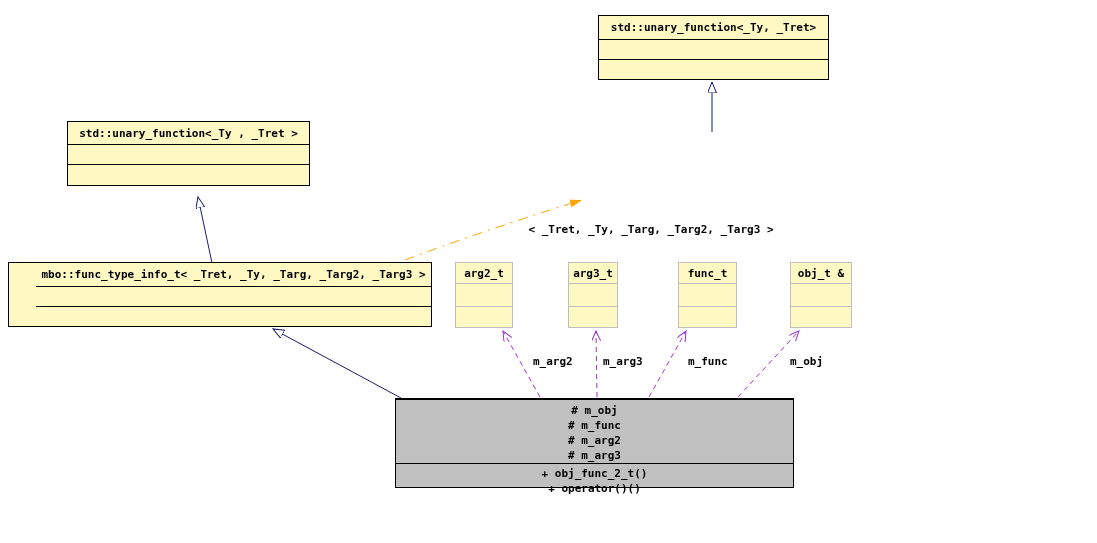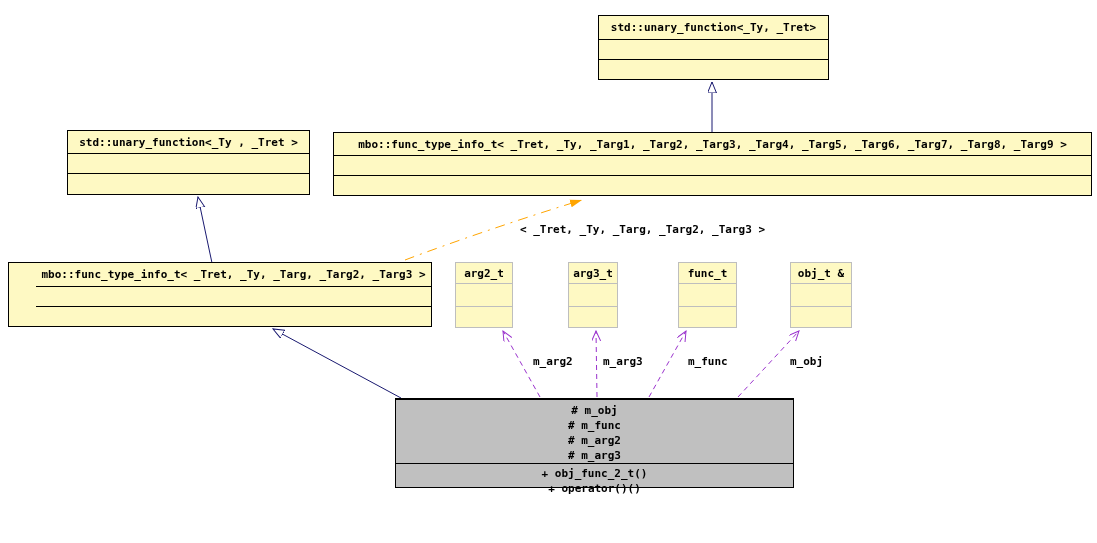--- a/index.html
+++ b/index.html
@@ -50,21 +50,21 @@
   }
   .attrs { padding-top: 3px; }
   .methods { padding-top: 2px; }
   .elabel {
     position: absolute;
     font-weight: bold;
     font-size: 11px;
     color: #000000;
     white-space: nowrap;
   }
-  .elabel.center { }
+  .elabel.center { text-align: center; }
 </style>
 </head>
 <body>
 
 <div class="canvas">
 
   <svg class="edges" width="1097" height="543" viewBox="0 0 1097 543">
     <defs>
       <marker id="arrow-inherit" markerUnits="userSpaceOnUse" markerWidth="12" markerHeight="10" refX="11" refY="4.5" orient="auto">
         <path d="M0,0 L11,4.5 L0,9 Z" fill="#ffffff" stroke-width="1" stroke="#191970"></path>
@@ -88,31 +88,26 @@
 
     <path d="M 405,260 C 450,243 520,219 582,200" fill="none" stroke-width="1" stroke-dasharray="10,6,2,6" marker-end="url(#arrow-template)" stroke="#ffa500"></path>
   </svg>
 
   <div class="node" style="left:598px; top:15px; width:231px; height:65px;">
     <div class="cmp title" style="height:24px">std::unary_function&lt;_Ty, _Tret&gt;</div>
     <div class="cmp" style="height:20px"></div>
     <div class="cmp last"></div>
   </div>
 
-  <div class="node" style="left:67px; top:130px; width:243px; height:65px;">
+  <div class="node" style="left:67px; top:121px; width:243px; height:65px;">
     <div class="cmp title" style="height:23px">std::unary_function&lt;_Ty , _Tret &gt;</div>
     <div class="cmp" style="height:20px"></div>
     <div class="cmp last"></div>
   </div>
 
-  <div class="node" style="left:333px; top:132px; width:759px; height:64px;">
-    <div class="cmp title" style="height:23px">mbo::func_type_info_t&lt; _Tret, _Ty, _Targ1, _Targ2, _Targ3, _Targ4, _Targ5, _Targ6, _Targ7, _Targ8, _Targ9 &gt;</div>
-    <div class="cmp" style="height:20px"></div>
-    <div class="cmp last"></div>
-  </div>
 
   <div class="node" style="left:8px; top:262px; width:424px; height:65px;padding-left:27px;">
     <div class="cmp title" style="height:24px">mbo::func_type_info_t&lt; _Tret, _Ty, _Targ, _Targ2, _Targ3 &gt;</div>
     <div class="cmp" style="height:20px"></div>
     <div class="cmp last"></div>
   </div>
 
   <div class="node undoc" style="left:455px; top:262px; width:58px; height:66px;">
     <div class="cmp title" style="height:21px">arg2_t</div>
     <div class="cmp" style="height:23px"></div>

